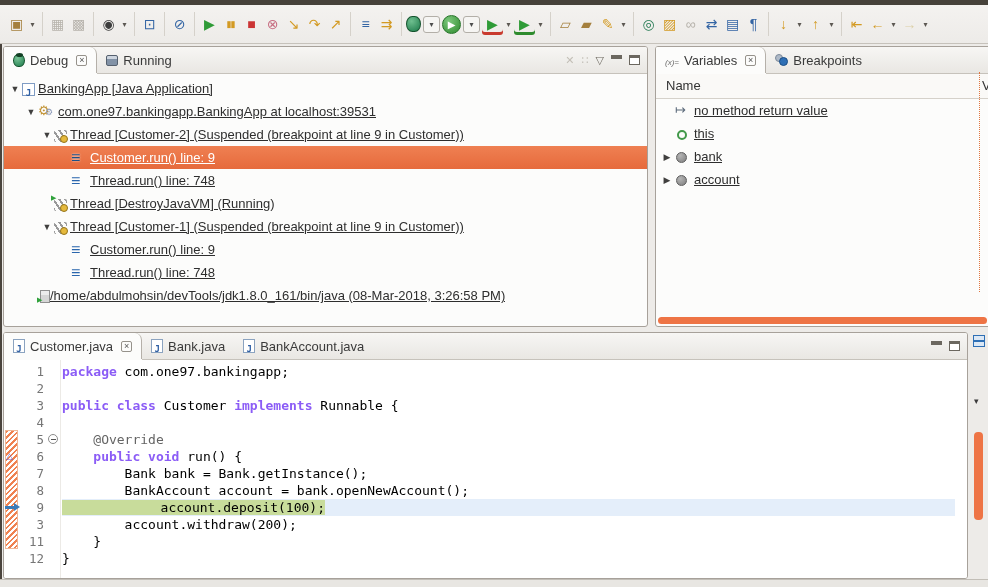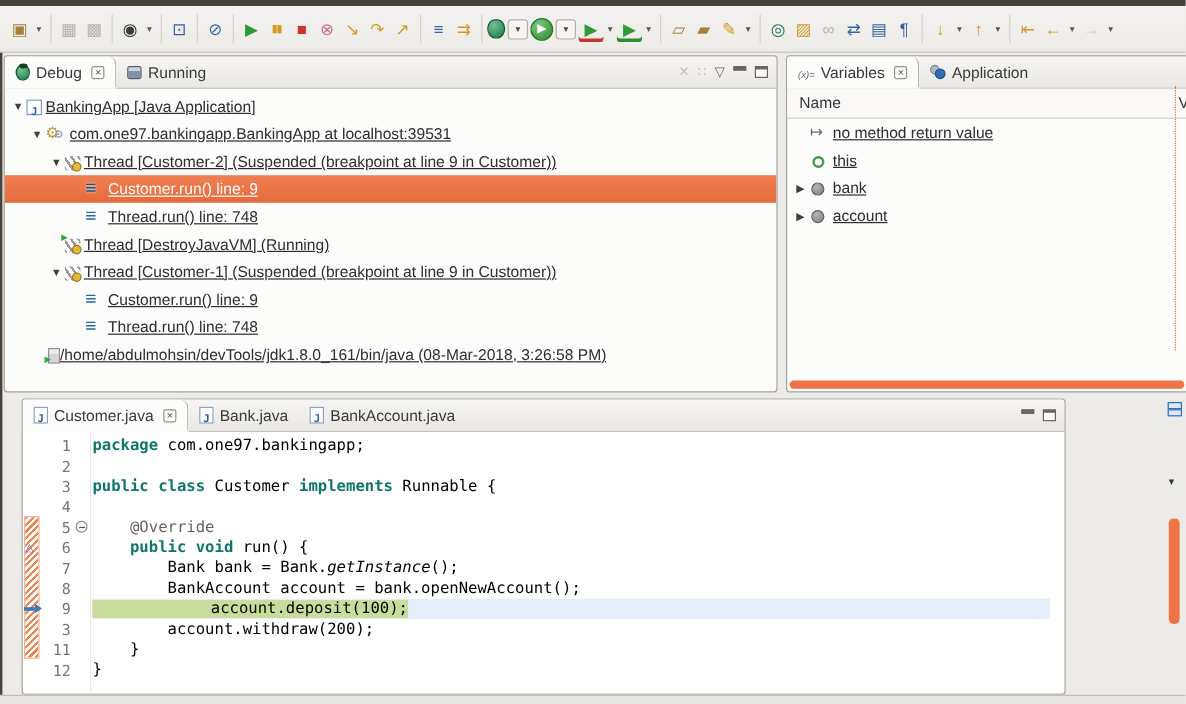--- a/index.html
+++ b/index.html
@@ -110,23 +110,23 @@
 
   
   .editor-content { position:absolute; left:0; right:0; top:27px; bottom:0; background:#fff; }
   .numcol { position:absolute; left:0; top:3px; width:40px; text-align:right;
     font:12.5px "DejaVu Sans Mono", monospace; color:#767676; }
   .numcol div { height:17px; line-height:17px; }
   .gutter-sep { position:absolute; left:56px; top:0; bottom:0; border-left:1px solid #eceae6; }
   .code-lines { position:absolute; left:58px; right:12px; top:3px;
     font:13px "DejaVu Sans Mono", monospace; color:#000; }
   .cl { height:17px; line-height:17px; white-space:pre; }
-  .kw { color:#0f766e; font-weight:bold; }
+  .kw { color:#8b5cf6; font-weight:bold; }
   .ann { color:#646464; }
-  .it { font-style:italic; }
+  .it { }
   .cl.cur { background:#e4eefa; }
   .cur-green { background:#c8dc9b;padding-left:36px; }
   .marker-layer { position:absolute; left:0; top:3px; width:58px; }
   .hatch { position:absolute; left:1px; width:13px;
     background:repeating-linear-gradient(135deg,#ef8251 0 1.8px,#fff 1.8px 4px);
     border:1px solid #f0b695; }
   .fold-minus { position:absolute; left:44px; width:10px; height:10px; border:1px solid #8b8b8b;
     border-radius:50%; background:#fff; }
   .fold-minus::after { content:""; position:absolute; left:2px; top:4px; width:5px; height:1px; background:#555; }
   .ovr-tri { position:absolute; left:2px; font-size:9px; color:#7263c9; }
@@ -296,21 +296,21 @@
 <div class="panel" style="left:655px; top:46px; width:336px; height:281px;">
   <div class="tabbar">
     <div style="display:flex" id="vars-tabs">
         <div class="vtab active">
           <span class="tic ic-vars"></span>
           <span class="tlabel">Variables</span>
           <span class="close-x">×</span>
         </div>
         <div class="vtab">
           <span class="tic ic-bp"></span>
-          <span class="tlabel">Application</span>
+          <span class="tlabel">Breakpoints</span>
         </div>
       </div>
   </div>
   <div class="cols">
     <span class="col-name">Name</span>
     <span class="col-value">Value</span>
   </div>
   <div class="col-divider"></div>
   <div id="vars-rows">
       <div class="trow">
@@ -330,21 +330,21 @@
       </div>
       <div class="trow">
         <span class="exp">▶</span>
         <span class="vi vi-obj"></span>
         <span class="tlb">account</span>
       </div>
     </div>
   <div class="hscroll-orange"></div>
 </div>
 
-<div class="panel" style="left:18px; top:332px; width:870px; height:247px;">
+<div class="panel" style="left:3px; top:332px; width:965px; height:247px;">
   <div class="tabbar">
     <div style="display:flex" id="editor-tabs">
         <div class="vtab active">
           <span class="tic jfile"></span>
           <span class="tlabel">Customer.java</span>
           <span class="close-x">×</span>
         </div>
         <div class="vtab">
           <span class="tic jfile"></span>
           <span class="tlabel">Bank.java</span>

